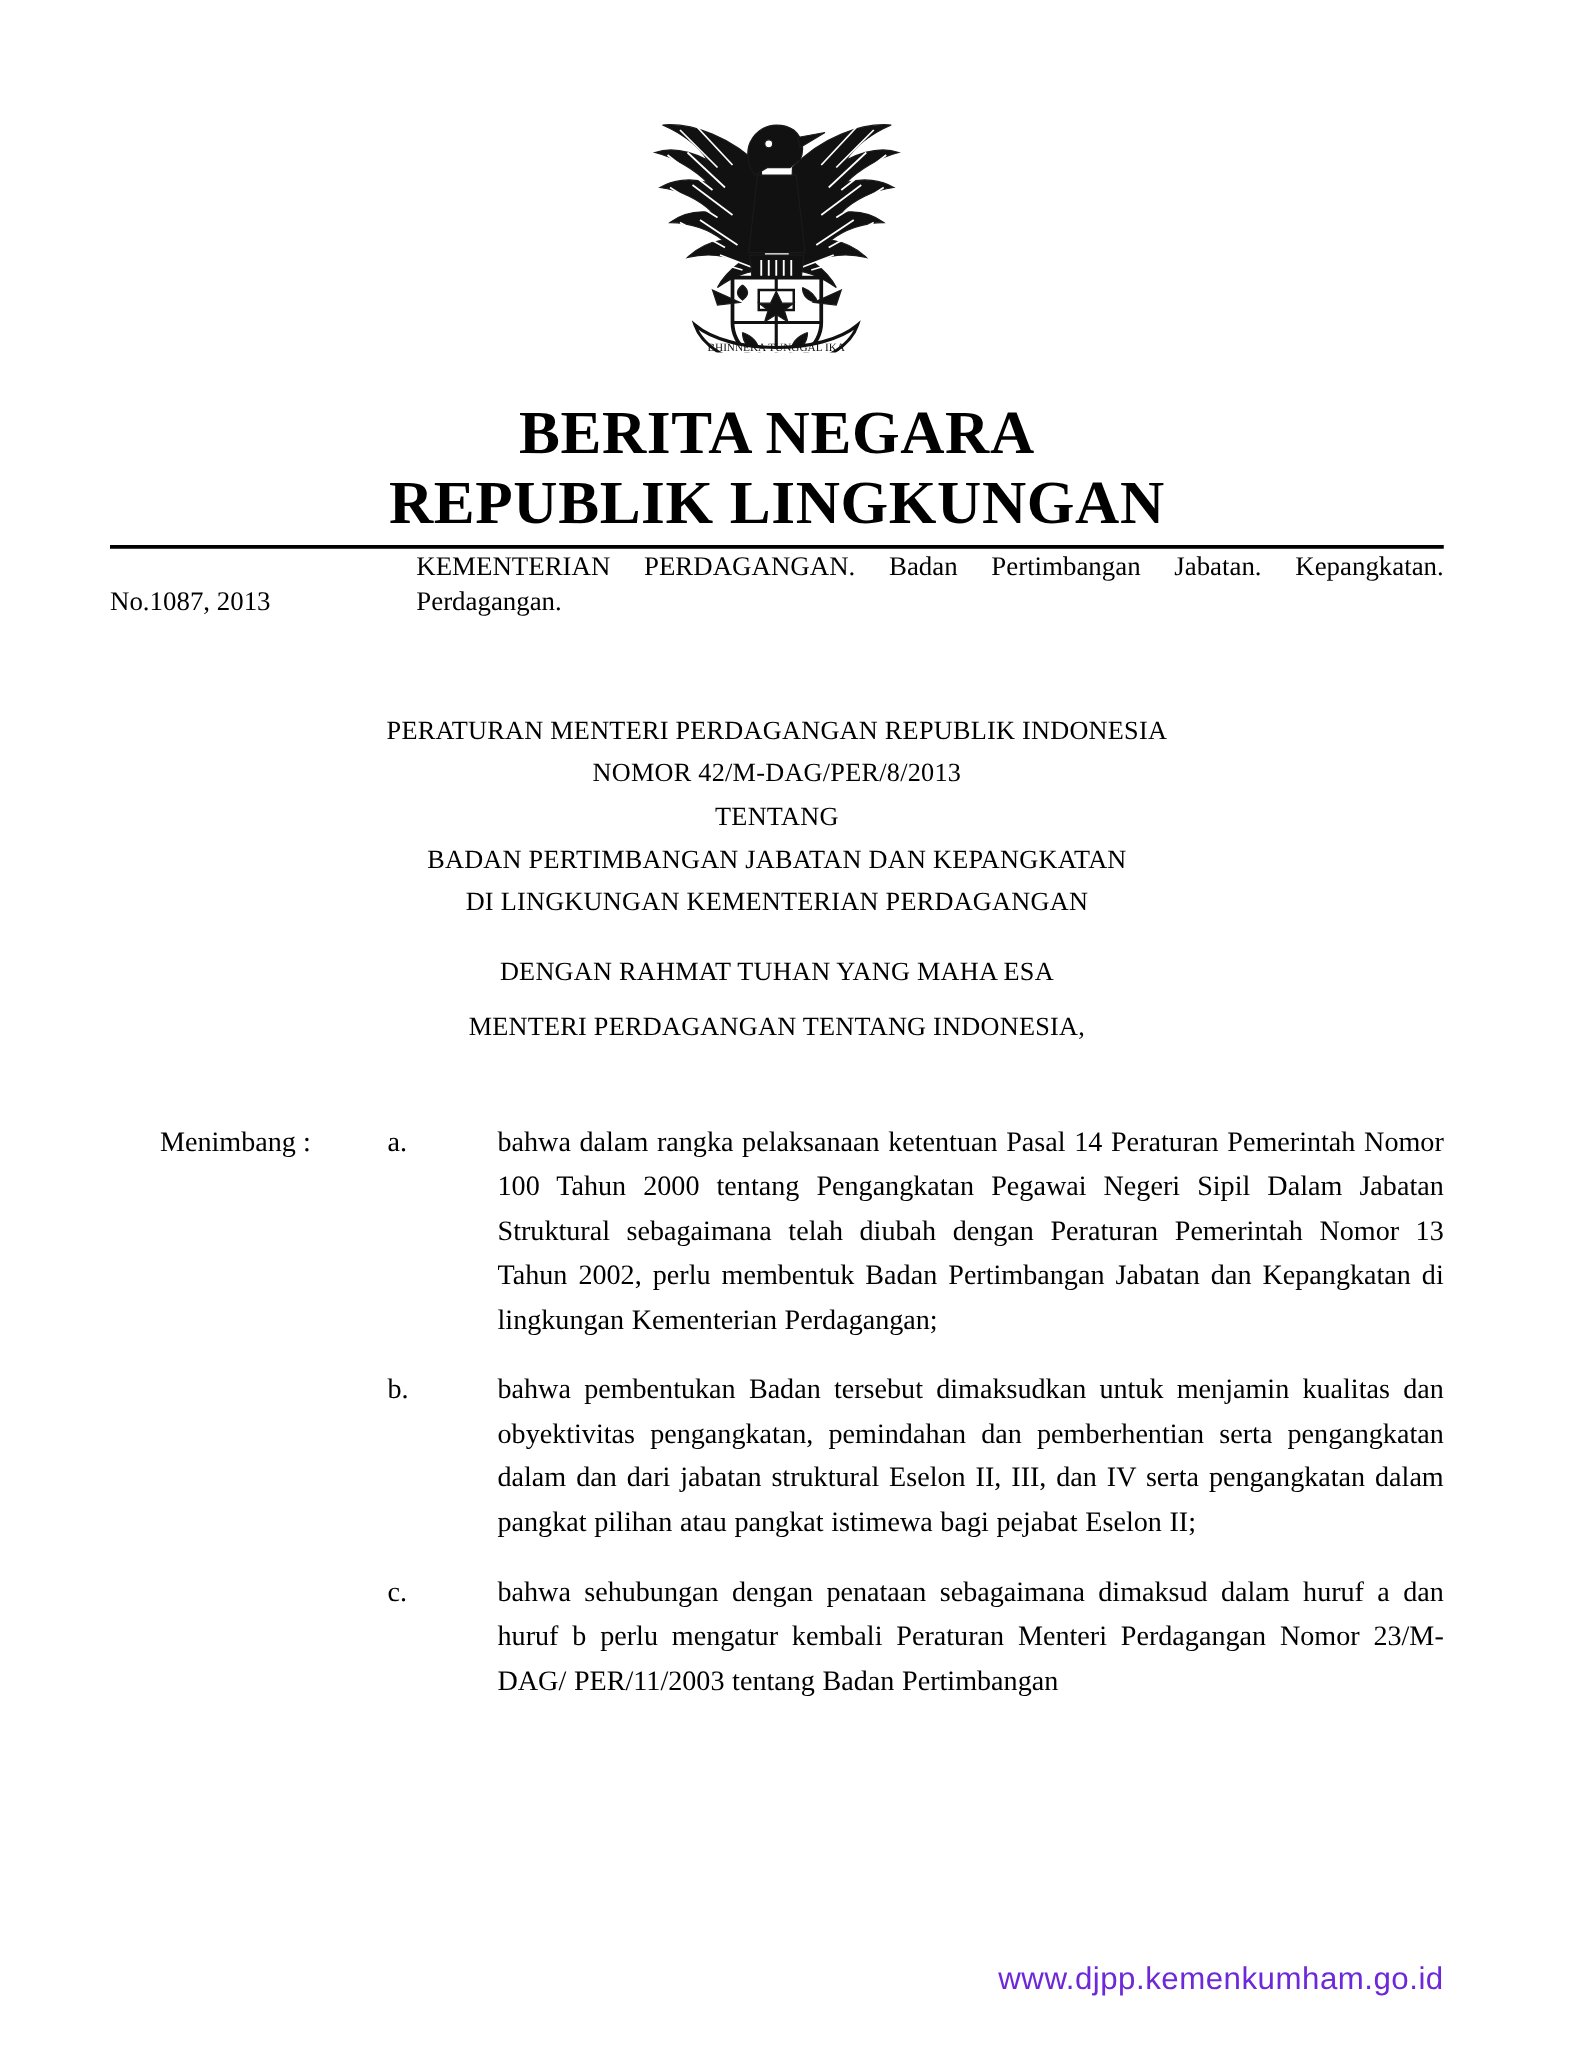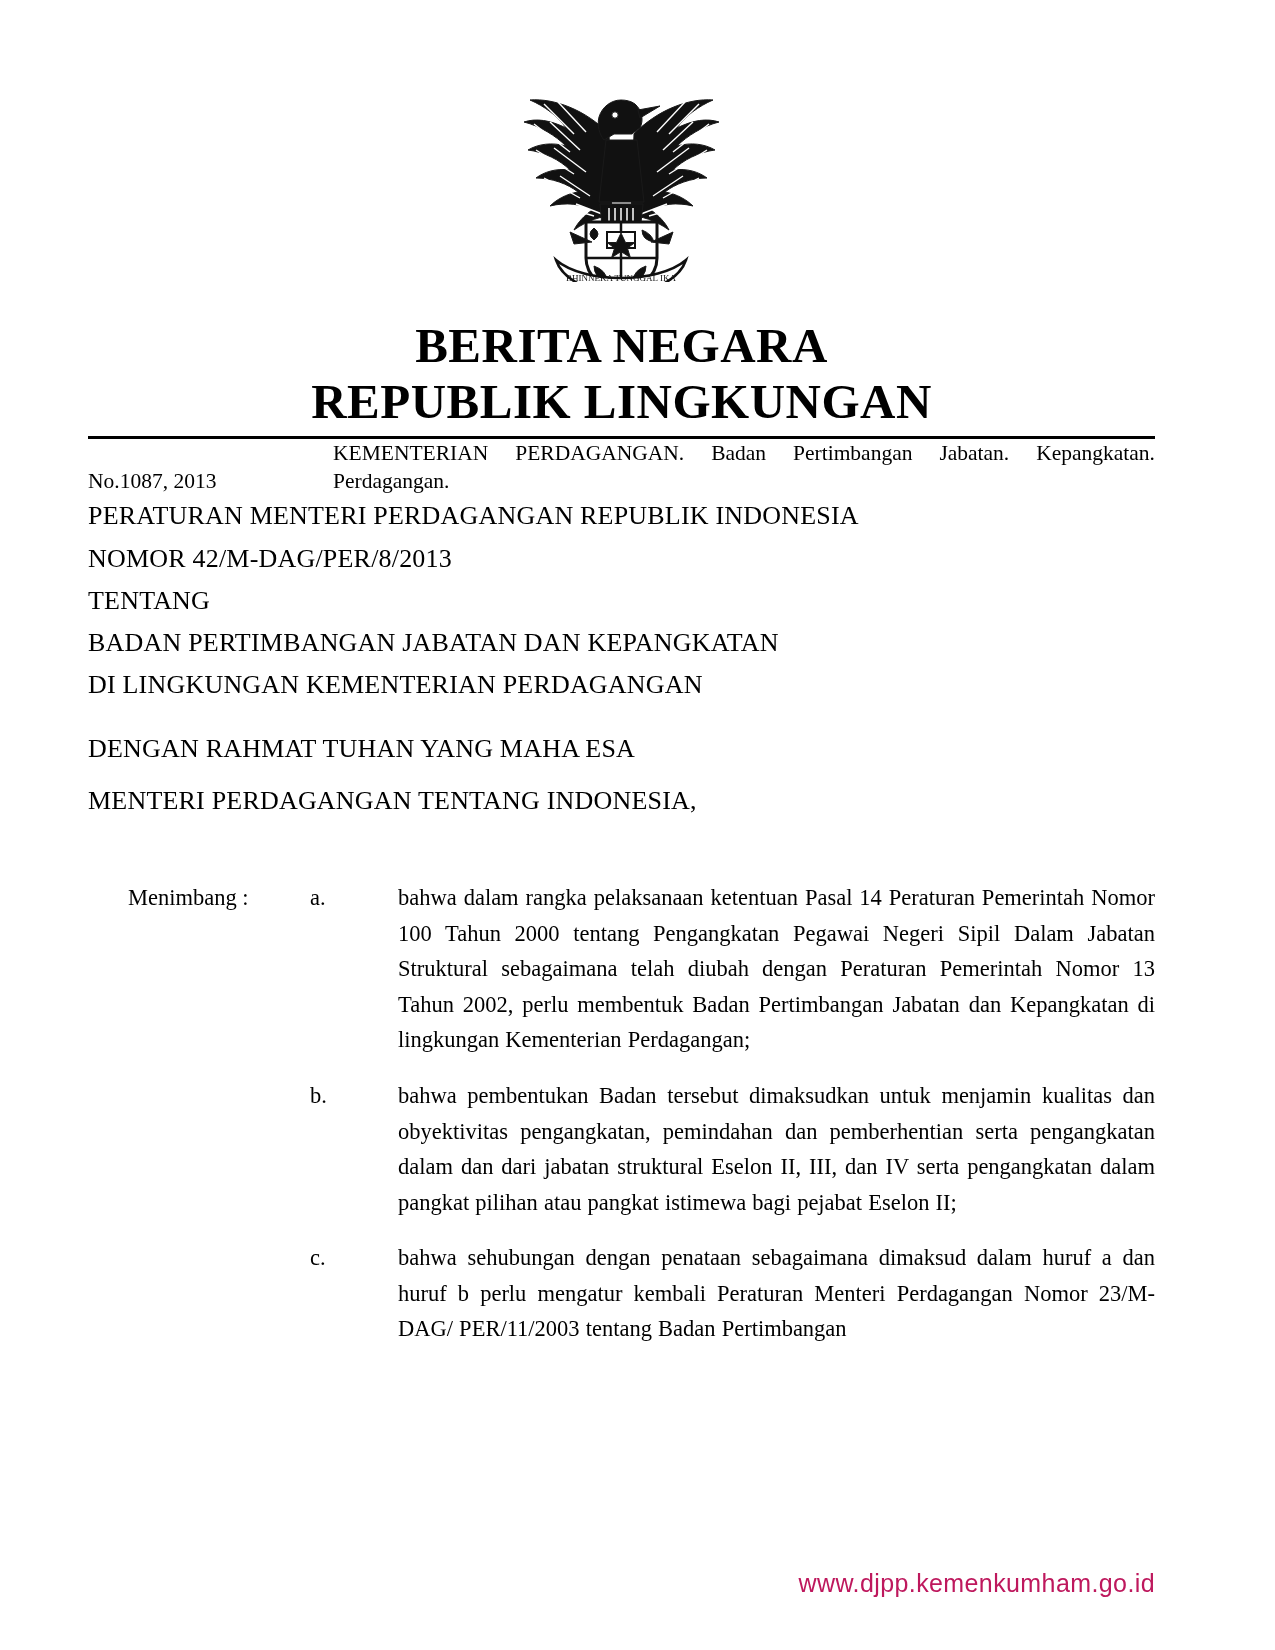--- a/index.html
+++ b/index.html
@@ -70,22 +70,23 @@
     white-space: nowrap;
   }
   .gazette .subject {
     flex: 1;
     text-align: justify;
     text-align-last: left;
   }
 
   
   .titleblock {
-    text-align: left;
-    font-size: 26px;
+    text-align: center;
+    margin-top: 72px;
+    font-size: 21px;
     line-height: 1.62;
     letter-spacing: 0.2px;
   }
   .titleblock .t-gap {
     height: 22px;
   }
   .titleblock .t-gap-sm {
     height: 10px;
   }
 
@@ -123,21 +124,21 @@
     text-align: justify;
   }
 
   
   .footer {
     position: absolute;
     right: 120px;
     bottom: 52px;
     font-family: "Liberation Sans", "DejaVu Sans", sans-serif;
     font-size: 25px;
-    color: #be185d;
+    color: #6d28d9;
     letter-spacing: 0.4px;
   }
 </style>
 </head>
 <body>
 
 <div class="page">
 
   <div class="emblem-wrap">
     <svg class="emblem" viewBox="0 0 215 200" aria-hidden="true">

